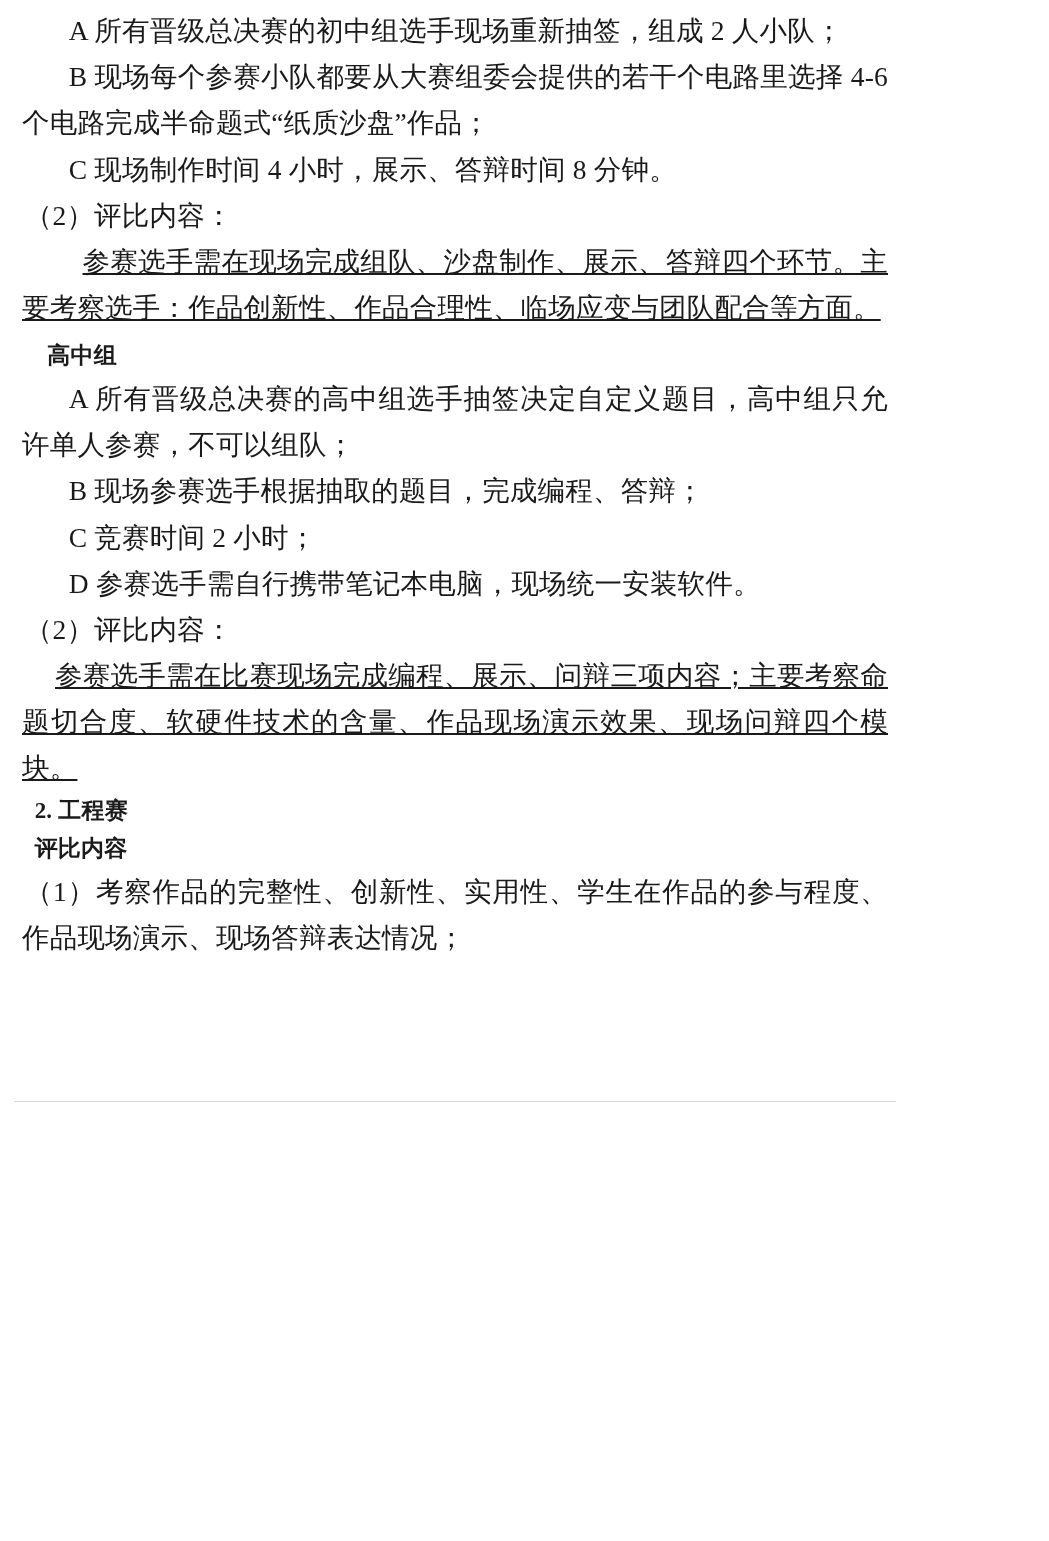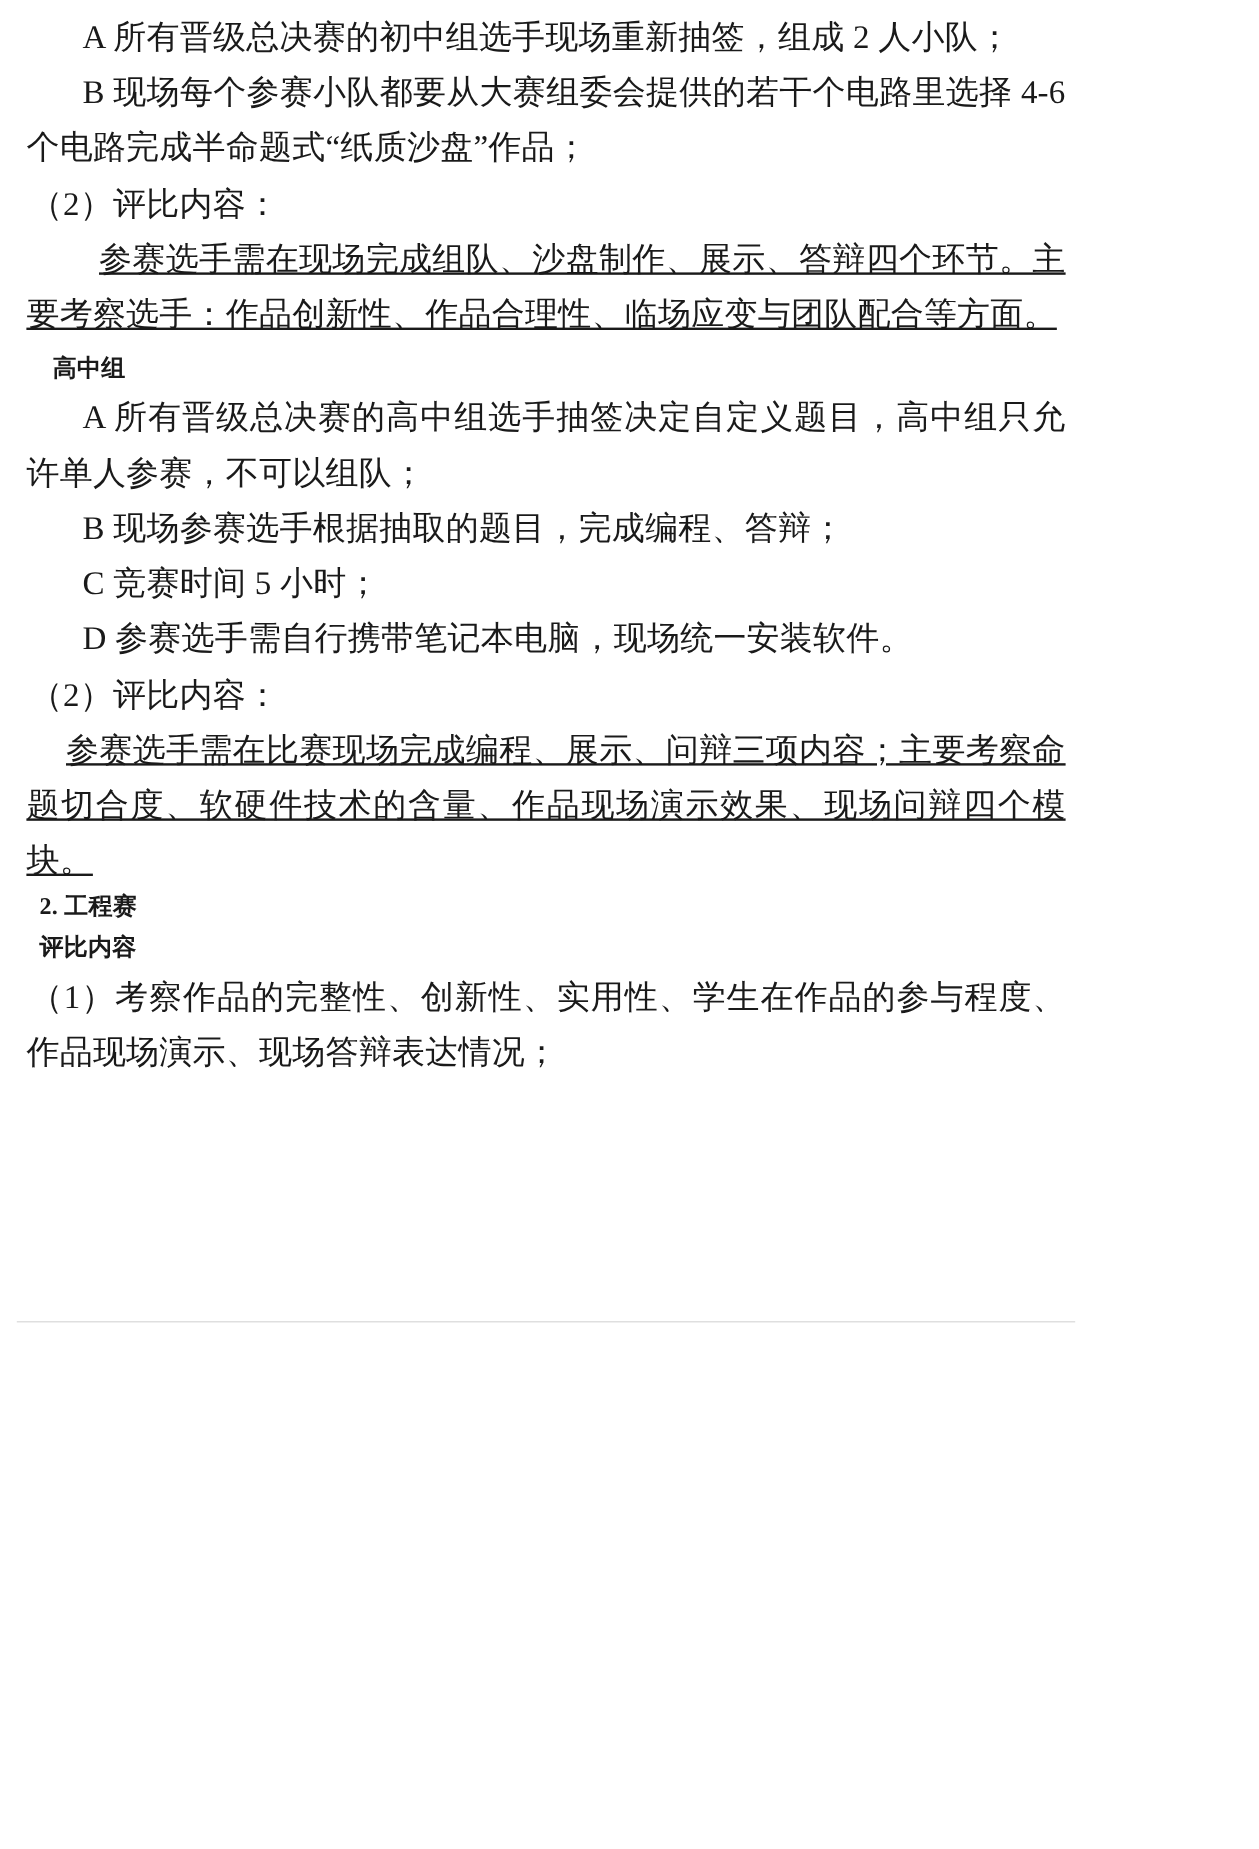--- a/index.html
+++ b/index.html
@@ -37,21 +37,21 @@
     text-decoration: underline;
   }
   .indent-small {
     text-indent: 0.6em;
   }
   .noindent {
     text-indent: 0;
   }
   .heading {
     font-weight: bold;
-    font-size: 20px;
+    font-size: 23px;
     margin: 0;
     line-height: 1.68;
   }
   .heading-ind {
     text-indent: 1.1em;
   }
   .heading-ind2 {
     text-indent: 0.55em;
   }
   .gap-a { margin-top: 6px; }
@@ -67,33 +67,34 @@
 </head>
 <body>
 
 <div class="page">
   <div class="content">
 
     <p class="indent-small" style="text-indent:1.7em">A  所有晋级总决赛的初中组选手现场重新抽签，组成 2 人小队；</p>
 
     <p class="indent-small" style="text-indent:1.7em">B  现场每个参赛小队都要从大赛组委会提供的若干个电路里选择 4-6 个电路完成半命题式“纸质沙盘”作品；</p>
 
+    <p class="indent-small" style="text-indent:1.7em">C  现场制作时间 4 小时，展示、答辩时间 8 分钟。</p>
 
     <p class="noindent" style="text-indent:0.1em">（2）评比内容：</p>
 
     <p class="indent" style="text-indent:2.2em">参赛选手需在现场完成组队、沙盘制作、展示、答辩四个环节。主要考察选手：作品创新性、作品合理性、临场应变与团队配合等方面。</p>
 
     <p class="heading heading-ind gap-a">高中组</p>
 
 
     <p class="indent-small" style="text-indent:1.7em">A  所有晋级总决赛的高中组选手抽签决定自定义题目，高中组只允许单人参赛，不可以组队；</p>
 
     <p class="indent-small" style="text-indent:1.7em">B  现场参赛选手根据抽取的题目，完成编程、答辩；</p>
 
-    <p class="indent-small" style="text-indent:1.7em">C  竞赛时间 5 小时；</p>
+    <p class="indent-small" style="text-indent:1.7em">C  竞赛时间 2 小时；</p>
 
     <p class="indent-small" style="text-indent:1.7em">D  参赛选手需自行携带笔记本电脑，现场统一安装软件。</p>
 
     <p class="noindent" style="text-indent:0.1em">（2）评比内容：</p>
 
     <p class="indent" style="text-indent:1.2em">参赛选手需在比赛现场完成编程、展示、问辩三项内容；主要考察命题切合度、软硬件技术的含量、作品现场演示效果、现场问辩四个模块。</p>
 
     <p class="heading heading-ind2">2. 工程赛</p>
 
     <p class="heading heading-ind2">评比内容</p>

